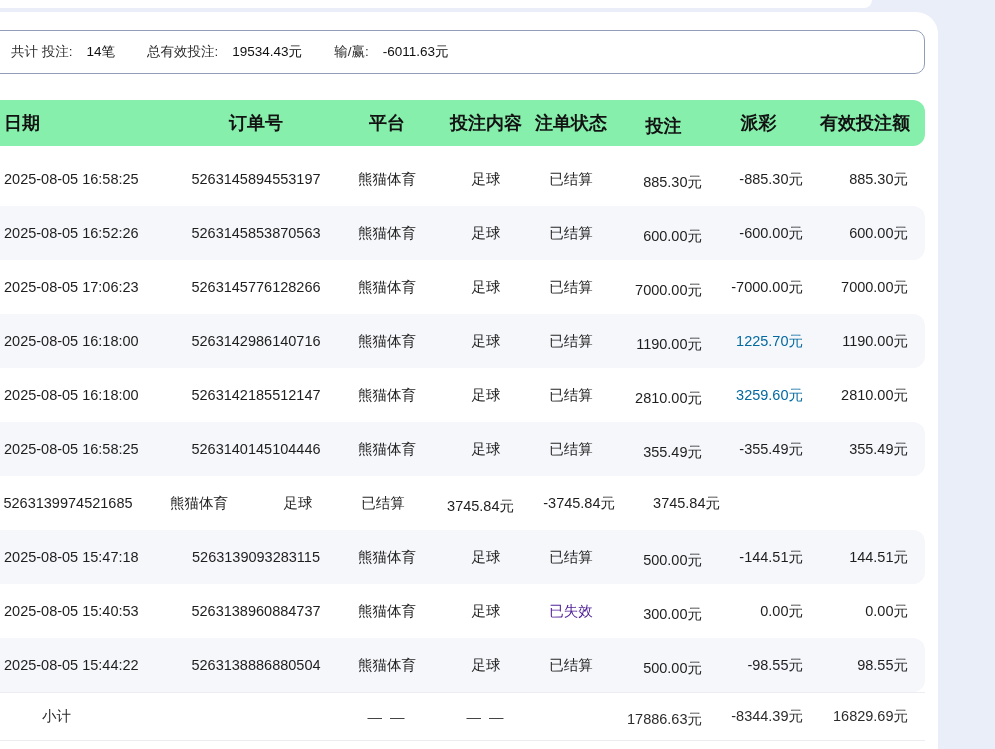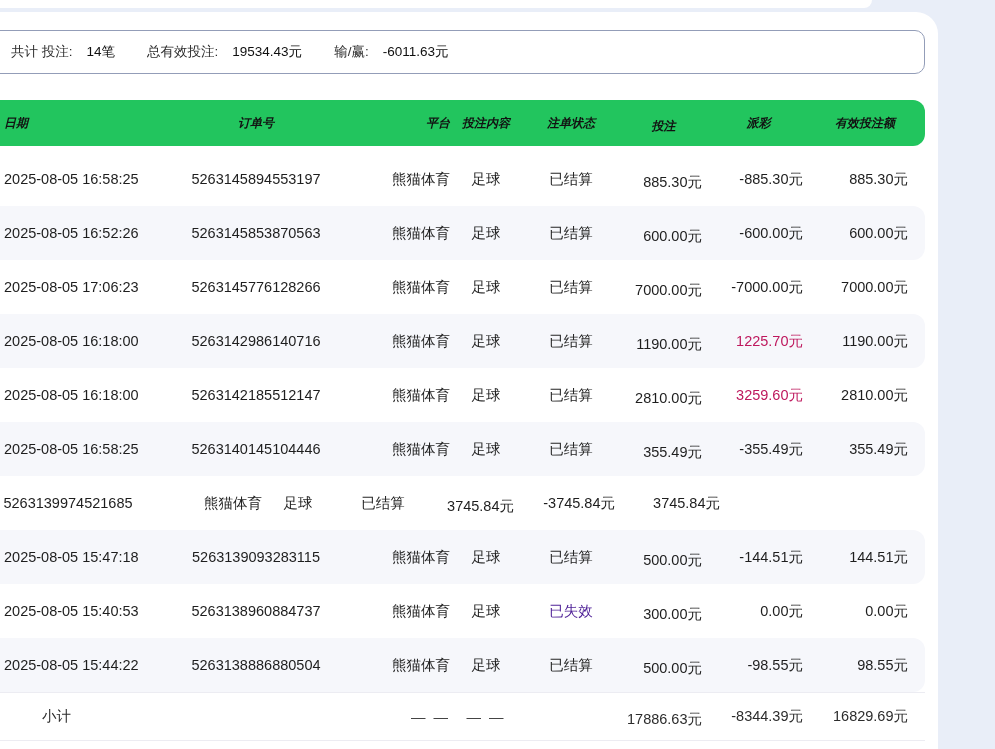--- a/index.html
+++ b/index.html
@@ -31,46 +31,45 @@
     padding-left:24px;
     font-size:13.5px; color:#2d2d2d;
     white-space:nowrap;
   }
   .summary-box .grp { margin-right:32px; }
   .summary-box b { font-weight:400; color:#0f0f0f;margin-left:14px; }
 
   .tbl { width:925px; margin-top:26px; font-size:14.5px; }
   .trow { display:flex; align-items:center; height:54px; }
   .thead {
-    height:46px; background:#22c55e;
+    height:46px; background:#86efac;
     border-radius:0 12px 12px 0;
-    font-weight:700; font-size:12px; color:#121212;
+    font-weight:700; font-size:18px; color:#121212;
     margin-bottom:6px;
-    font-style:italic;
   }
   .trow.stripe { background:#f6f7fb; border-radius:0 12px 12px 0; }
   .tfoot {
     height:49px;
     border-top:1px solid #ececf2;
     border-bottom:1px solid #ececf2;
     color:#2c2c2c;
   }
   .c-date     { flex:0 0 188px; text-align:left; padding-left:4px; }
   .c-order    { flex:0 0 136px; text-align:center; }
-  .c-platform { flex:0 0 126px; text-align:right; }
+  .c-platform { flex:0 0 126px; text-align:center; }
   .c-content  { flex:0 0 72px;  text-align:center; }
   .c-status   { flex:0 0 98px;  text-align:center; }
   .c-bet      { flex:0 0 87px;  text-align:right; padding-right:5px;margin-top:6px; }
   .c-payout   { flex:0 0 103px; text-align:right; padding-right:7px; }
   .c-valid    { flex:0 0 110px; text-align:right; padding-right:12px; }
   .thead .c-bet, .thead .c-payout, .thead .c-valid { text-align:center; padding-right:0; }
   .tfoot .c-date { padding-left:42px; }
   .tfoot .c-platform, .tfoot .c-content { color:#444; letter-spacing:2px; }
   .red  { color:#4c1d95; }
-  .pink { color:#be185d;text-align:right; }
+  .pink { color:#0369a1;text-align:right; }
 </style>
 </head>
 <body>
 
 <div class="top-strip"></div>
 
 <div class="card">
 
   <div class="summary-box">
     <span class="grp"><span>共计 投注:</span><b>14笔</b></span>

